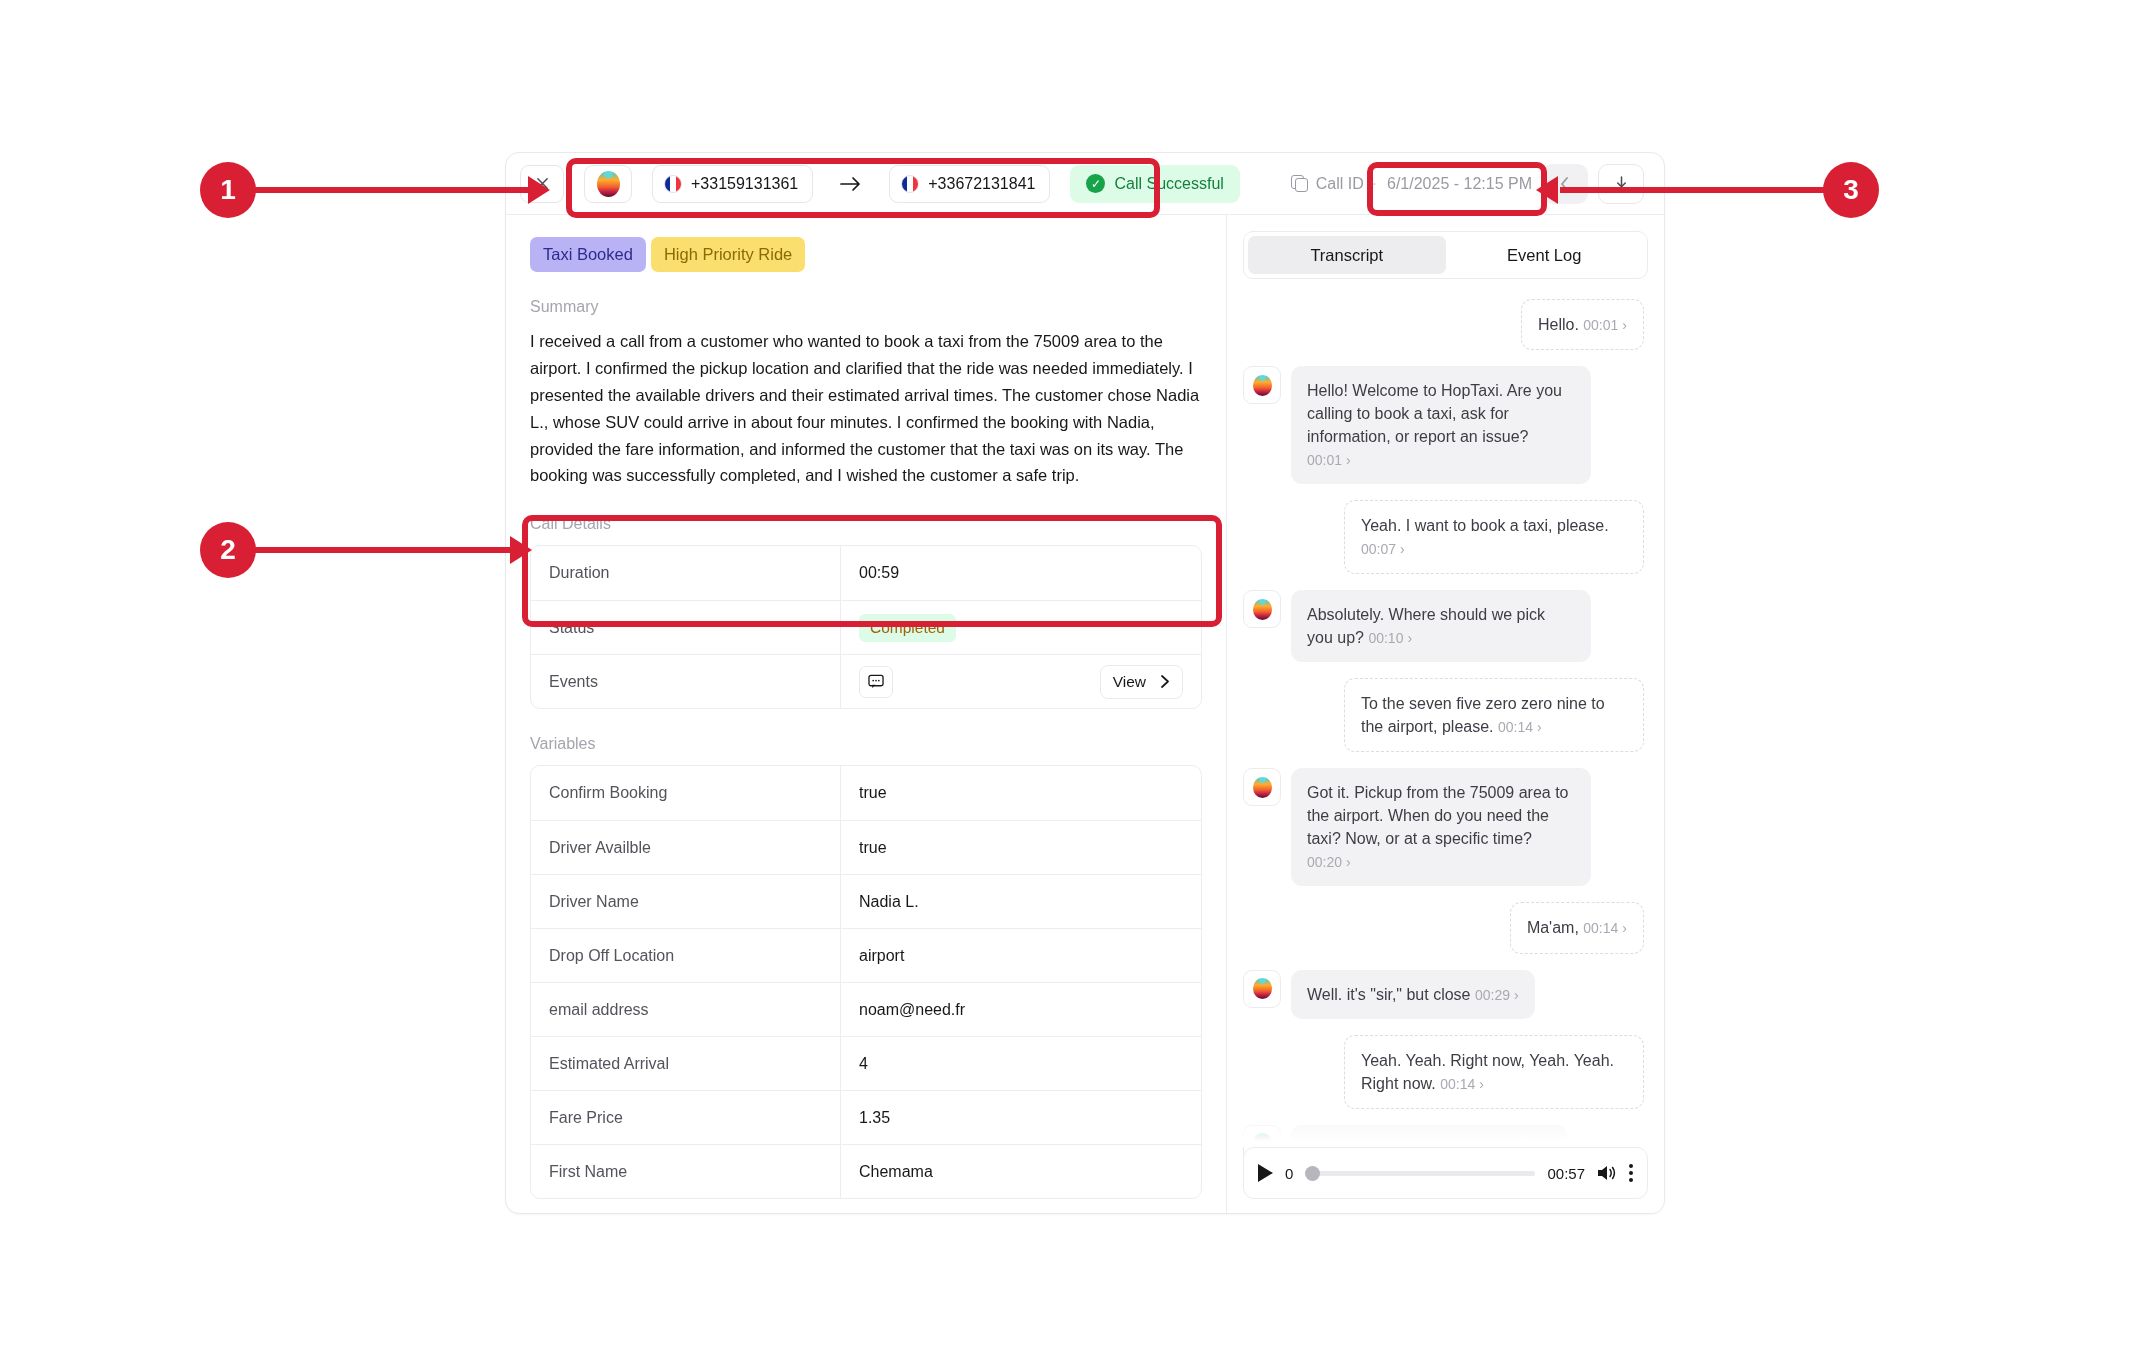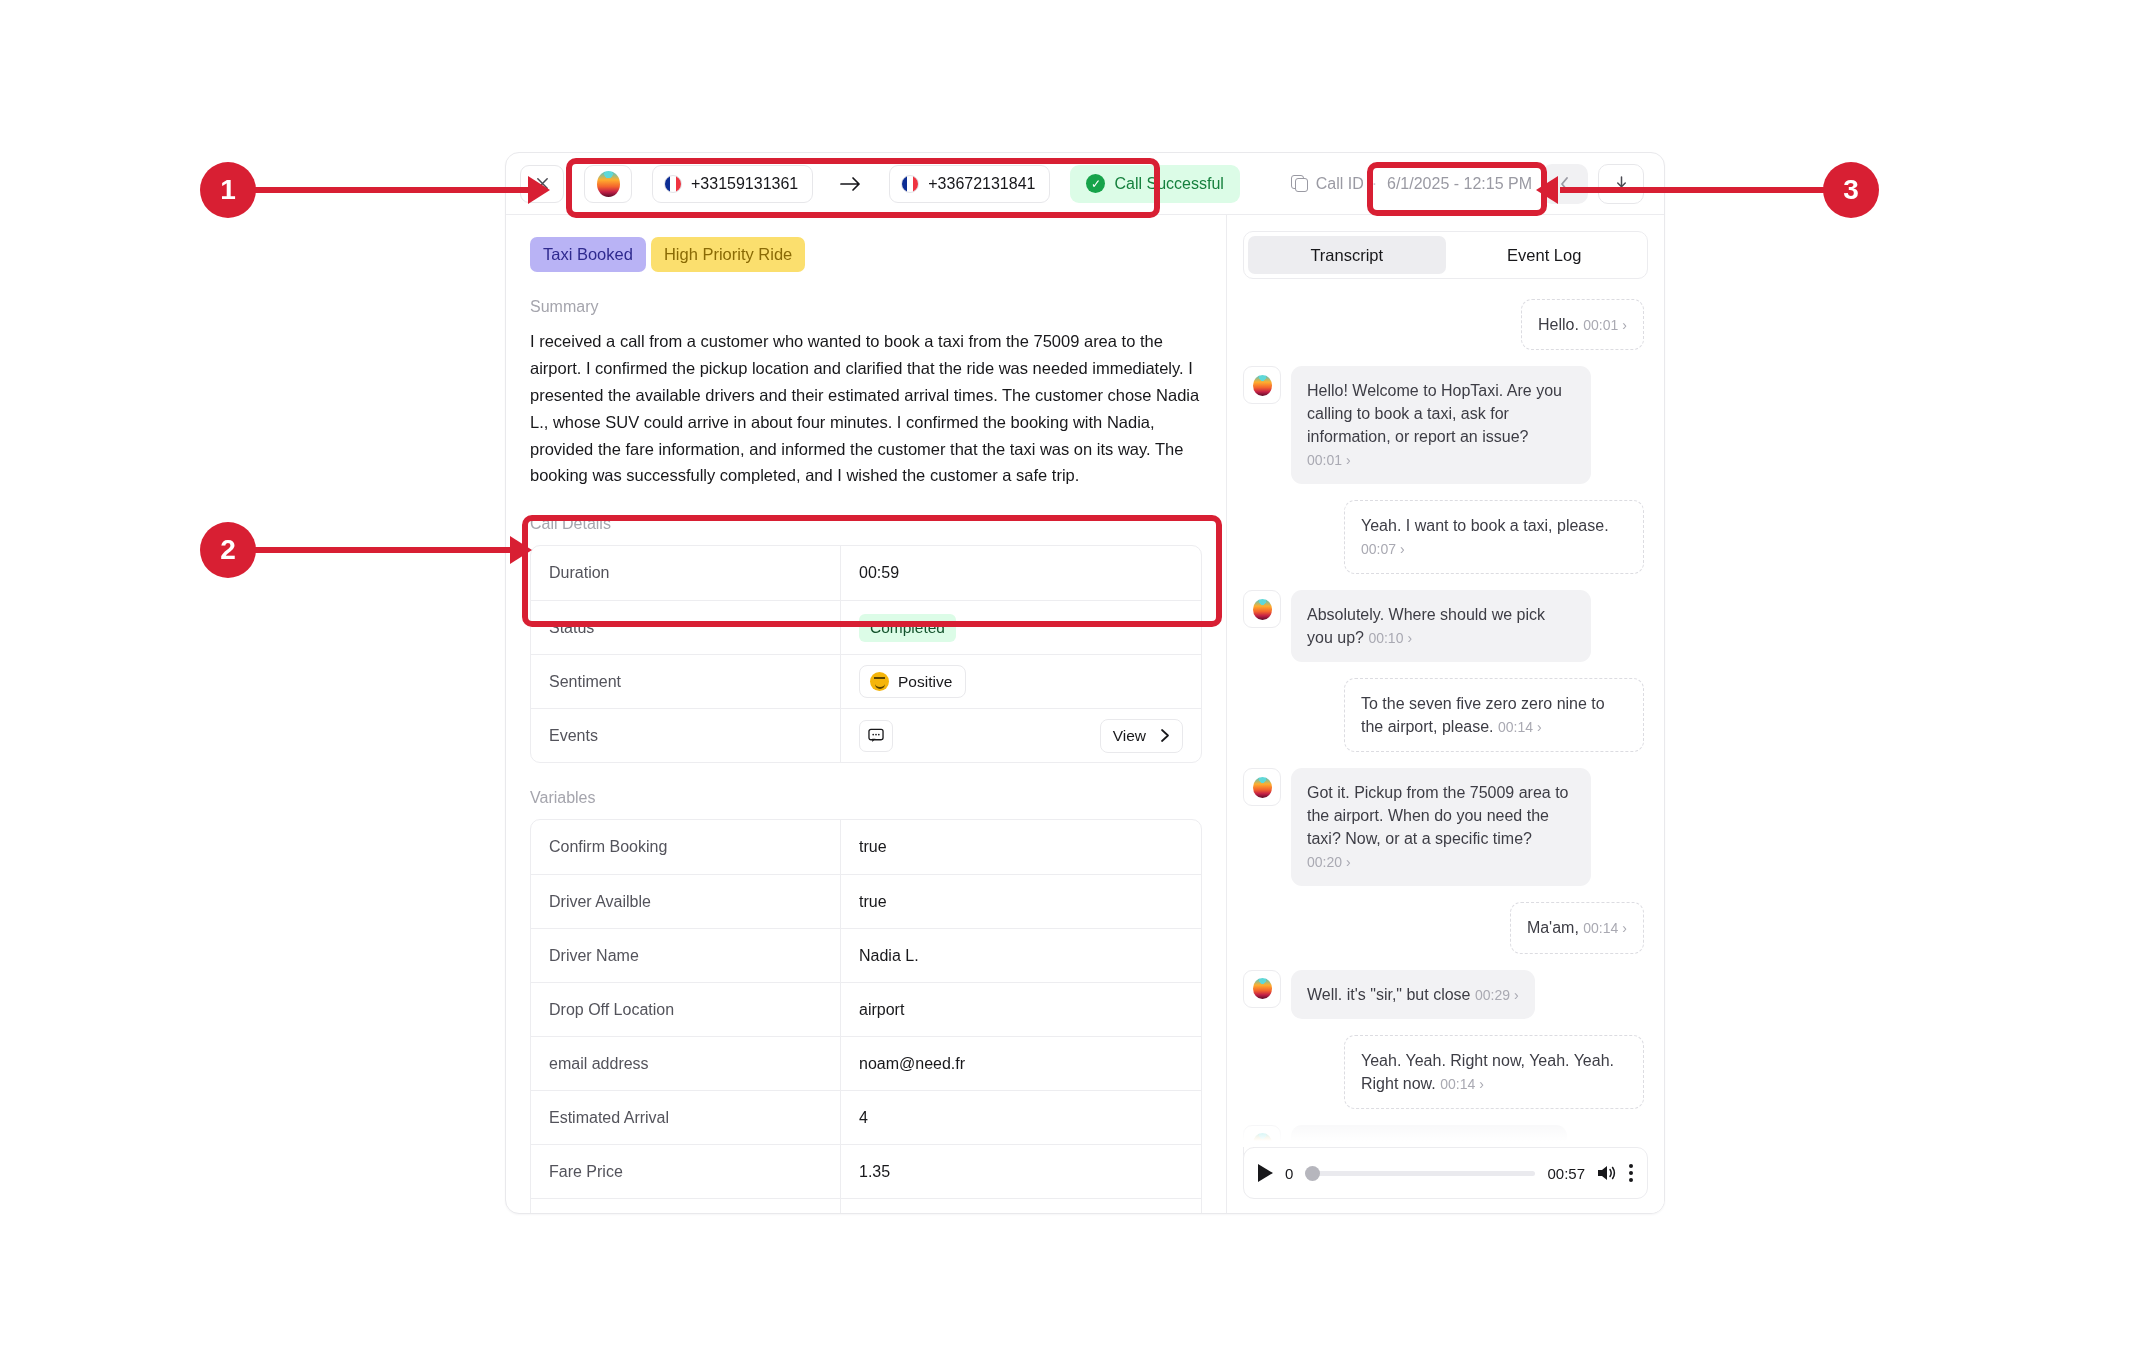--- a/index.html
+++ b/index.html
@@ -139,21 +139,21 @@
   .kv-table {
     width: 100%; border: 1px solid #ededf0; border-radius: 10px;
     border-collapse: separate; border-spacing: 0; overflow: hidden;
     margin-bottom: 26px; background: #fff;
   }
   .kv-table tr td { padding: 0 18px; height: 54px; vertical-align: middle; font-size: 16px; }
   .kv-table tr + tr td { border-top: 1px solid #ededf0; }
   .kv-table td.k { width: 310px; color: #53535b; border-right: 1px solid #ededf0; }
   .kv-table td.v { color: #18181b; }
   .pill-green {
-    display: inline-block; background: #dcfce7; color: #14532d;
+    display: inline-block; background: #dcfce7; color: #a16207;
     padding: 5px 11px; border-radius: 6px; font-size: 15.5px;
   }
   .sentiment-box {
     display: inline-flex; align-items: center; gap: 9px;
     border: 1px solid #e9e9ec; border-radius: 8px;
     padding: 6px 13px 6px 10px; background: #fff; font-size: 15.5px; color: #18181b;
   }
   .smiley {
     width: 19px; height: 19px; border-radius: 50%; background: #f5b50a;
     position: relative; flex: none;
@@ -338,29 +338,20 @@
         <table class="kv-table">
           <tbody>
               <tr>
             <td class="k">Duration</td>
             <td class="v">00:59</td>
           </tr>
           <tr>
             <td class="k">Status</td>
             <td class="v">
               <span class="pill-green">Completed</span>
-            </td>
-          </tr>
-          <tr>
-            <td class="k">Sentiment</td>
-            <td class="v">
-              <span class="sentiment-box">
-                <span class="smiley"></span>
-                <span>Positive</span>
-              </span>
             </td>
           </tr>
           <tr>
             <td class="k">Events</td>
             <td class="v">
               <span class="events-cell">
                 <span class="icon-btn-sq">
                   <svg width="16" height="15" viewBox="0 0 17 16">
                         <rect x="1" y="1.5" width="15" height="11" rx="2" stroke="#18181b" stroke-width="1.4" fill="none"></rect>
                         <path d="M4.5 11.5 L4.5 15 L8 11.5" fill="#18181b"></path>

